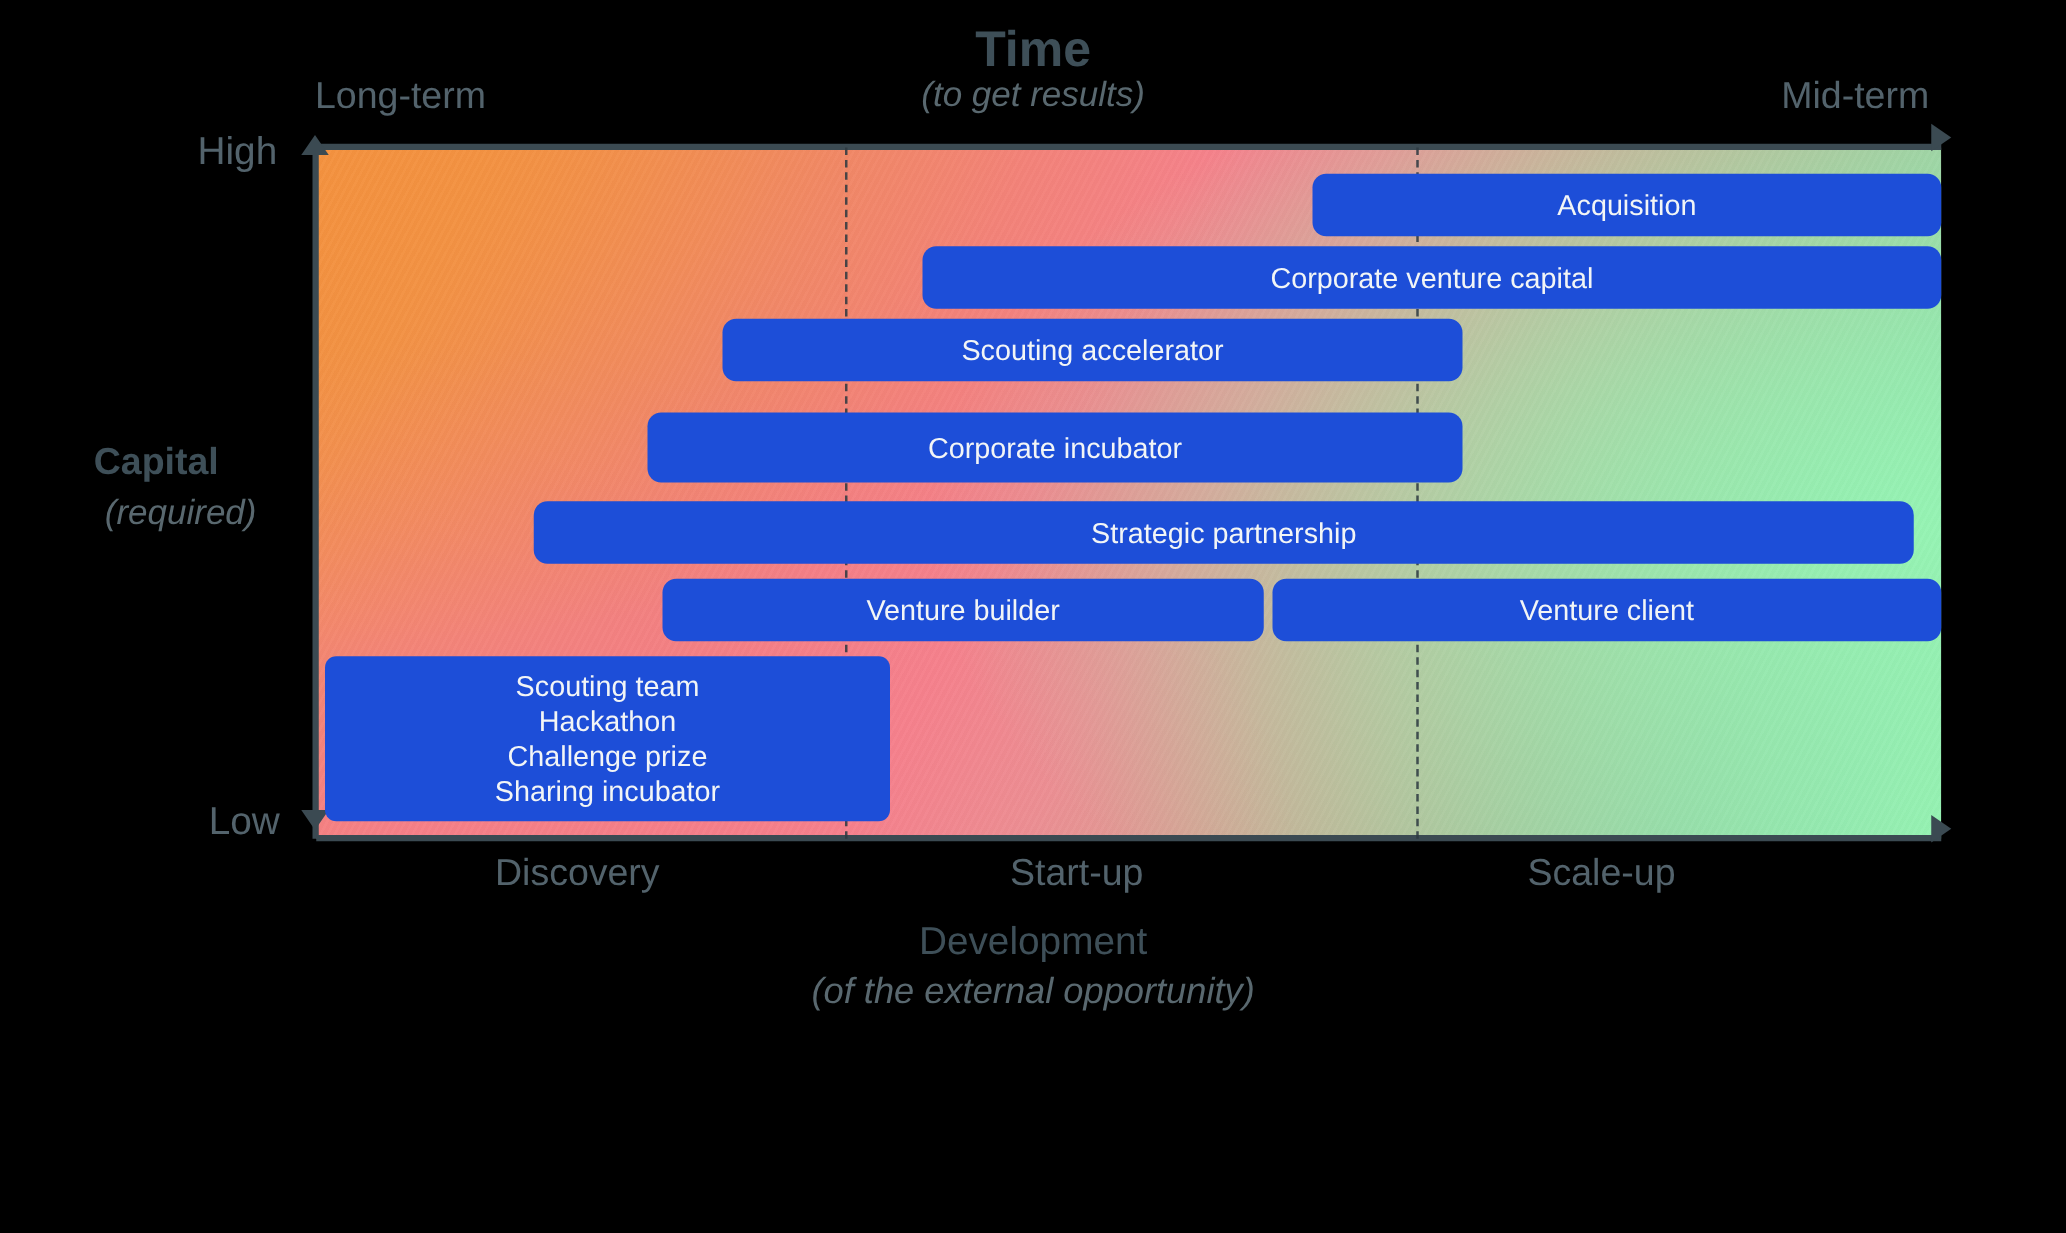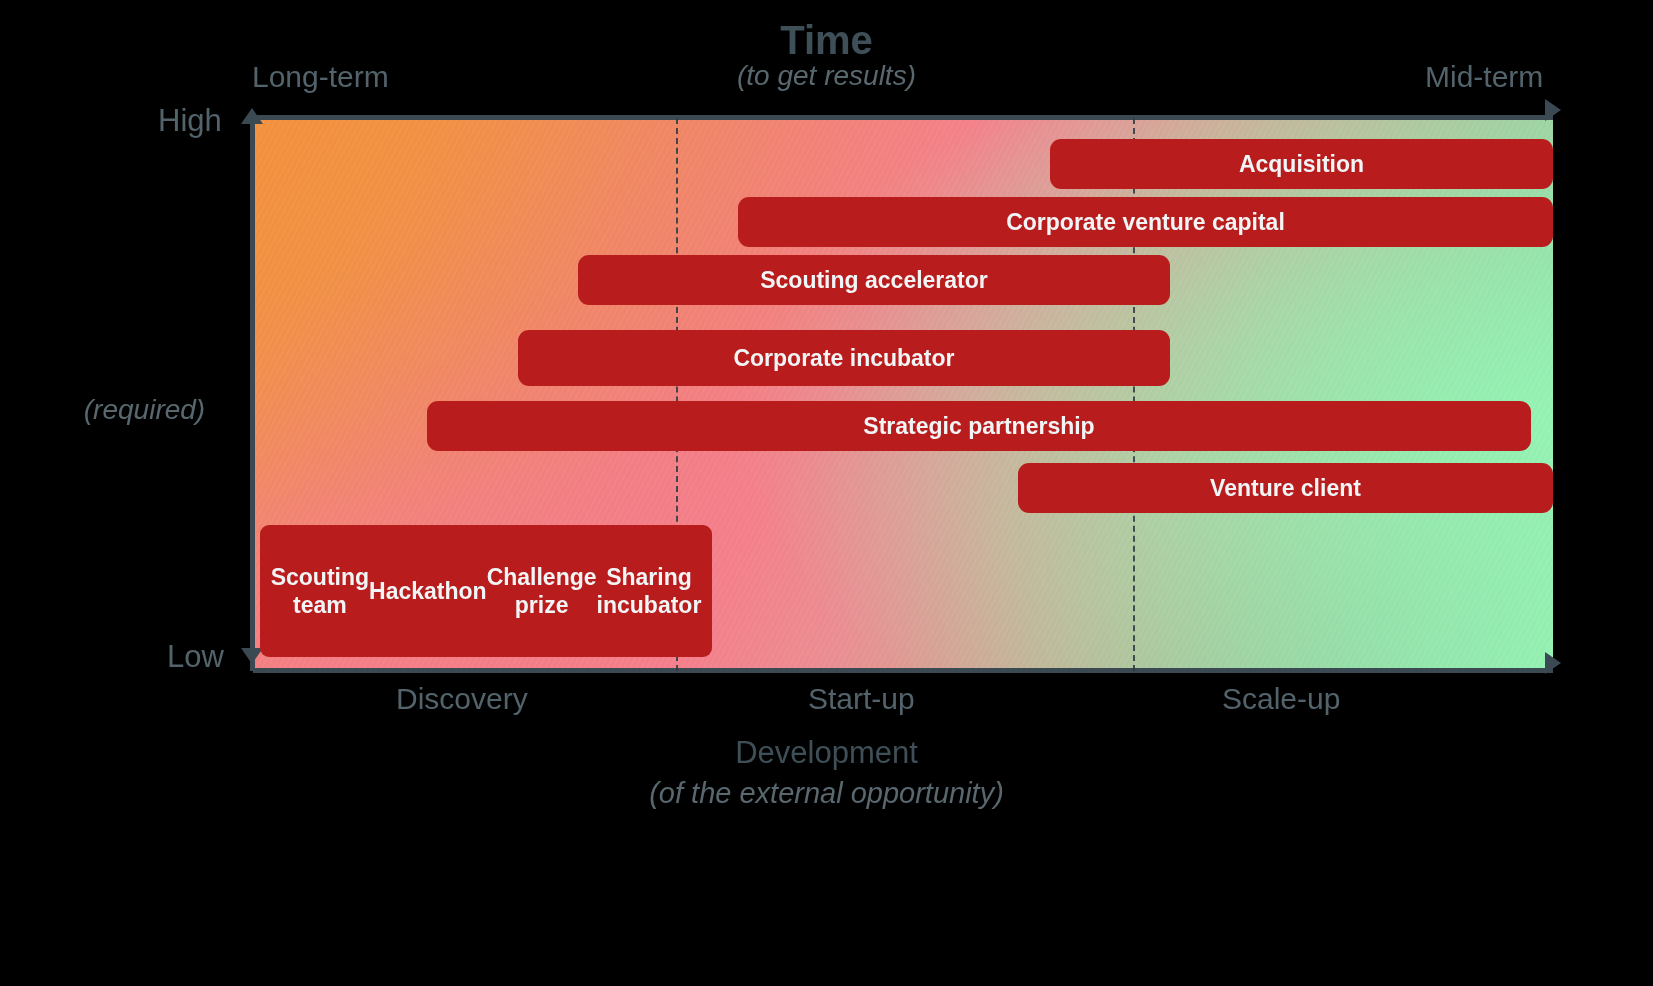--- a/index.html
+++ b/index.html
@@ -115,32 +115,31 @@
     font-size:30px;font-weight:bold;color:#3e4f58;
   }
   #sub-capital{
     position:absolute;left:0;top:394px;width:289px;text-align:center;
     font-size:28px;font-style:italic;color:#59686f;
   }
 
   
   .box{
     position:absolute;
-    background:#b91c1c;
+    background:#1d4ed8;
     border-radius:11px;
     color:#f2f5f6;
     display:flex;align-items:center;justify-content:center;
     font-size:23px;
     line-height:1.22;
     text-align:center;
     box-sizing:border-box;
     padding:0 14px;
-    font-weight:bold;
   }
-  .box.multi{flex-direction:row;border-radius:9px;}
+  .box.multi{flex-direction:column;border-radius:9px;}
   .box .ln{display:block;}
 </style>
 </head>
 <body>
 
 <div id="stage">
 
   <div id="plot">
     <div class="grad-base"></div>
     <div class="grad-tint"></div>
@@ -156,40 +155,42 @@
   <div class="arrow" id="arrow-right-top"></div>
 
   <div class="vdash" id="dash-1"></div>
   <div class="vdash" id="dash-2"></div>
 
   <div id="title-time">Time</div>
   <div id="sub-time">(to get results)</div>
   <div class="ax-lab" id="lab-longterm">Long-term</div>
   <div class="ax-lab" id="lab-midterm">Mid-term</div>
 
+  <div id="title-capital">Capital</div>
   <div id="sub-capital">(required)</div>
   <div class="ax-lab" id="lab-high">High</div>
   <div class="ax-lab" id="lab-low">Low</div>
 
   <div class="ax-lab" id="lab-discovery">Discovery</div>
   <div class="ax-lab" id="lab-startup">Start-up</div>
   <div class="ax-lab" id="lab-scaleup">Scale-up</div>
   <div id="title-dev">Development</div>
   <div id="sub-dev">(of the external opportunity)</div>
 
   <div class="box" style="left:1050px;top:139px;width:503px;height:50px;">Acquisition</div>
 
   <div class="box" style="left:738px;top:197px;width:815px;height:50px;">Corporate venture capital</div>
 
   <div class="box" style="left:578px;top:255px;width:592px;height:50px;">Scouting accelerator</div>
 
   <div class="box" style="left:518px;top:330px;width:652px;height:56px;">Corporate incubator</div>
 
   <div class="box" style="left:427px;top:401px;width:1104px;height:50px;">Strategic partnership</div>
 
+  <div class="box" style="left:530px;top:463px;width:481px;height:50px;">Venture builder</div>
 
   <div class="box" style="left:1018px;top:463px;width:535px;height:50px;">Venture client</div>
 
   <div class="box multi" style="left:260px;top:525px;width:452px;height:132px;">
     <span class="ln">Scouting team</span>
     <span class="ln">Hackathon</span>
     <span class="ln">Challenge prize</span>
     <span class="ln">Sharing incubator</span>
   </div>
 

